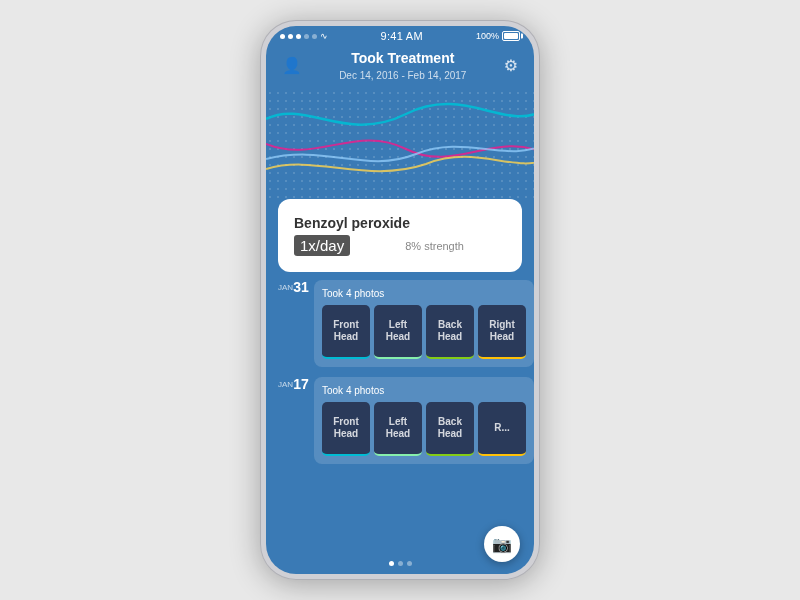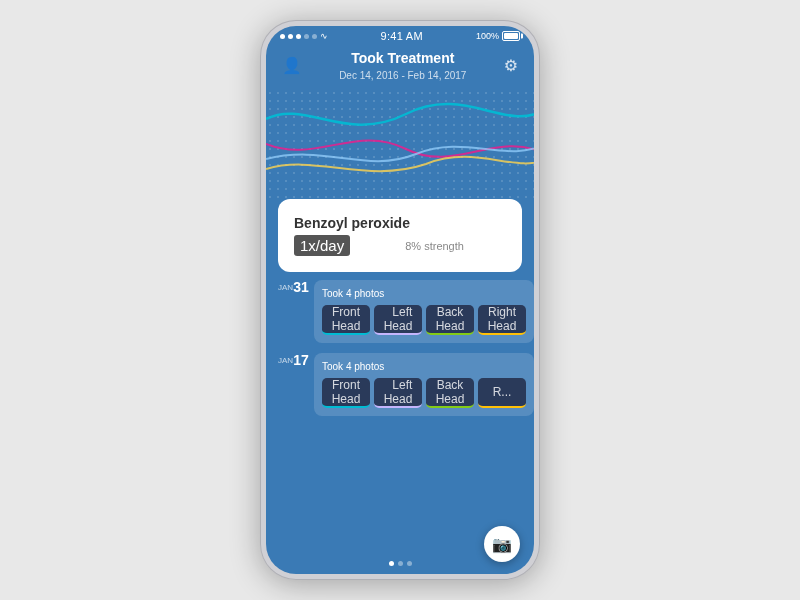--- a/index.html
+++ b/index.html
@@ -148,31 +148,31 @@
       border-radius: 8px;
       flex: 1;
       padding: 8px;
     }
     .photo-count { color: white; font-size: 10px; font-weight: 500; margin-bottom: 6px; }
     .photo-thumbnails { display: flex; gap: 4px; }
     .photo-thumb {
       background: #2a3a5a;
       border-radius: 5px;
       width: 48px;
-      height: 30px;
+      height: 54px;
       display: flex;
       align-items: center;
       justify-content: center;
-      font-size: 12px;
+      font-size: 10px;
       color: rgba(255,255,255,0.8);
       text-align: center;
       line-height: 1.2;
-      font-weight: 400;
-    }
-    .photo-thumb.pink { border-bottom: 2px solid #c4b5fd; text-align: right; }
+      font-weight: 700;
+    }
+    .photo-thumb.pink { border-bottom: 2px solid #86efac; }
     .photo-thumb.teal { border-bottom: 2px solid #00bcd4; }
     .photo-thumb.green { border-bottom: 2px solid #84cc16; }
     .photo-thumb.yellow { border-bottom: 2px solid #ffc107; }
 
     
     .bottom-nav {
       position: absolute;
       bottom: 8px;
       left: 0; right: 0;
       display: flex;

